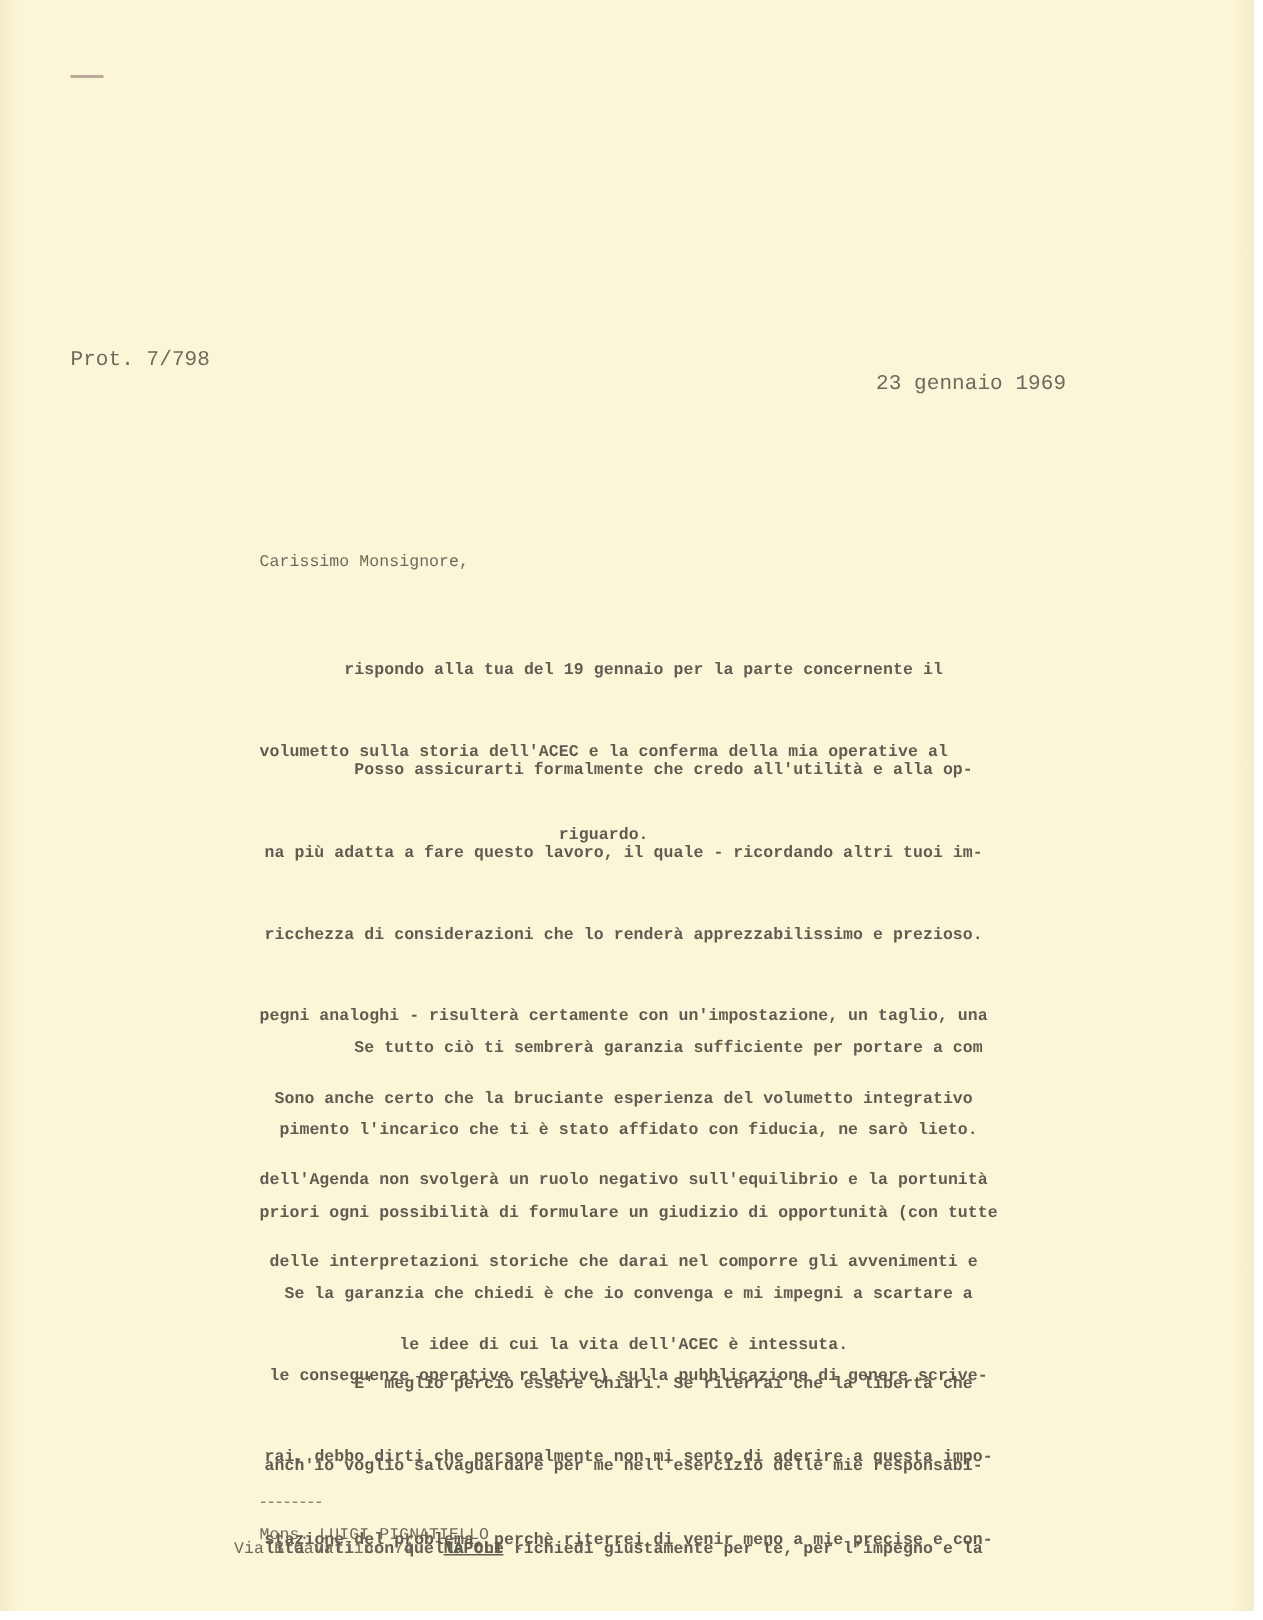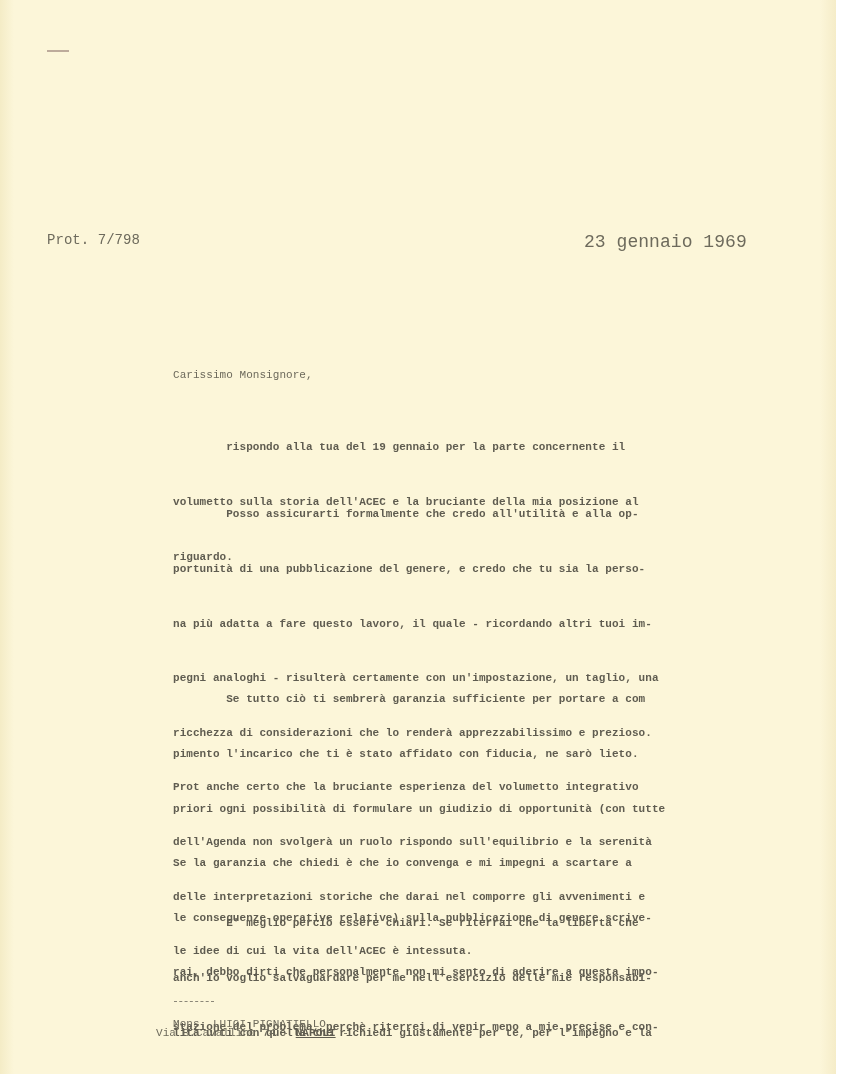--- a/index.html
+++ b/index.html
@@ -5,20 +5,21 @@
   html, body { margin: 0; padding: 0; }
   body {
     width: 842px; height: 1080px; overflow: hidden;
     background: #fbf5d8;
     position: relative;
   }
   .page {
     position: absolute; left: 0; top: 0; width: 836px; height: 1074px;
     background: #fcf6d9;
     background-image: linear-gradient(90deg, #f4ecc6 0px, #fcf6d9 14px, #fcf6d9 820px, #f5ecc8 836px);
+    text-align: center;
   }
   .edge-bottom {
     position: absolute; left: 0; top: 1074px; width: 842px; height: 6px; background: #ffffff;
   }
   .edge-right {
     position: absolute; left: 836px; top: 0; width: 6px; height: 1080px; background: #ffffff;
   }
   .type {
     font-family: "Liberation Mono", "DejaVu Sans Mono", monospace;
     color: #6d6a5c;
@@ -26,21 +27,21 @@
     letter-spacing: 0.05px;
     position: absolute;
     white-space: pre;
   }
   .bold { color: #5f5c50; font-weight: bold; }
   .stray-mark {
     position: absolute; left: 47px; top: 50px; width: 22px; height: 2px;
     background: #a28b80; opacity: 0.7;
   }
   .prot { left: 47px; top: 232px; font-size: 14px; }
-  .date { left: 584px; top: 232px; font-size: 18px; }
+  .date { left: 584px; top: 248px; font-size: 14px; }
   .salutation { left: 173px; top: 369px; }
   .body-text { left: 173px; line-height: 18.2px; }
   .p1 { top: 402px; }
   .p2 { top: 469px; }
   .p3 { top: 654px; }
   .p4 { top: 878px; }
   .sig-rule {
     position: absolute; left: 174px; top: 1001px; width: 40px; height: 1px;
     border-top: 1px dashed #8b8778;
   }
@@ -54,32 +55,31 @@
 <div class="page">
   <div class="stray-mark"></div>
 
   <div class="type prot">Prot. 7/798</div>
   <div class="type date">23 gennaio 1969</div>
 
   <div class="type salutation">Carissimo Monsignore,</div>
 
   <div class="type body-text p1 bold">
     <div>        rispondo alla tua del 19 gennaio per la parte concernente il</div>
-    <div>volumetto sulla storia dell'ACEC e la bruciante della mia posizione al</div>
+    <div>volumetto sulla storia dell'ACEC e la conferma della mia operative al</div>
     <div>riguardo.</div>
   </div>
 
   <div class="type body-text p2 bold">
     <div>        Posso assicurarti formalmente che credo all'utilità e alla op-</div>
-    <div>portunità di una pubblicazione del genere, e credo che tu sia la perso-</div>
     <div>na più adatta a fare questo lavoro, il quale - ricordando altri tuoi im-</div>
+    <div>ricchezza di considerazioni che lo renderà apprezzabilissimo e prezioso.</div>
     <div>pegni analoghi - risulterà certamente con un'impostazione, un taglio, una</div>
-    <div>ricchezza di considerazioni che lo renderà apprezzabilissimo e prezioso.</div>
-    <div>Prot anche certo che la bruciante esperienza del volumetto integrativo</div>
-    <div>dell'Agenda non svolgerà un ruolo rispondo sull'equilibrio e la serenità</div>
+    <div>Sono anche certo che la bruciante esperienza del volumetto integrativo</div>
+    <div>dell'Agenda non svolgerà un ruolo negativo sull'equilibrio e la portunità</div>
     <div>delle interpretazioni storiche che darai nel comporre gli avvenimenti e</div>
     <div>le idee di cui la vita dell'ACEC è intessuta.</div>
   </div>
 
   <div class="type body-text p3 bold">
     <div>        Se tutto ciò ti sembrerà garanzia sufficiente per portare a com</div>
     <div>pimento l'incarico che ti è stato affidato con fiducia, ne sarò lieto.</div>
     <div>priori ogni possibilità di formulare un giudizio di opportunità (con tutte</div>
     <div>Se la garanzia che chiedi è che io convenga e mi impegni a scartare a</div>
     <div>le conseguenze operative relative) sulla pubblicazione di genere scrive-</div>

